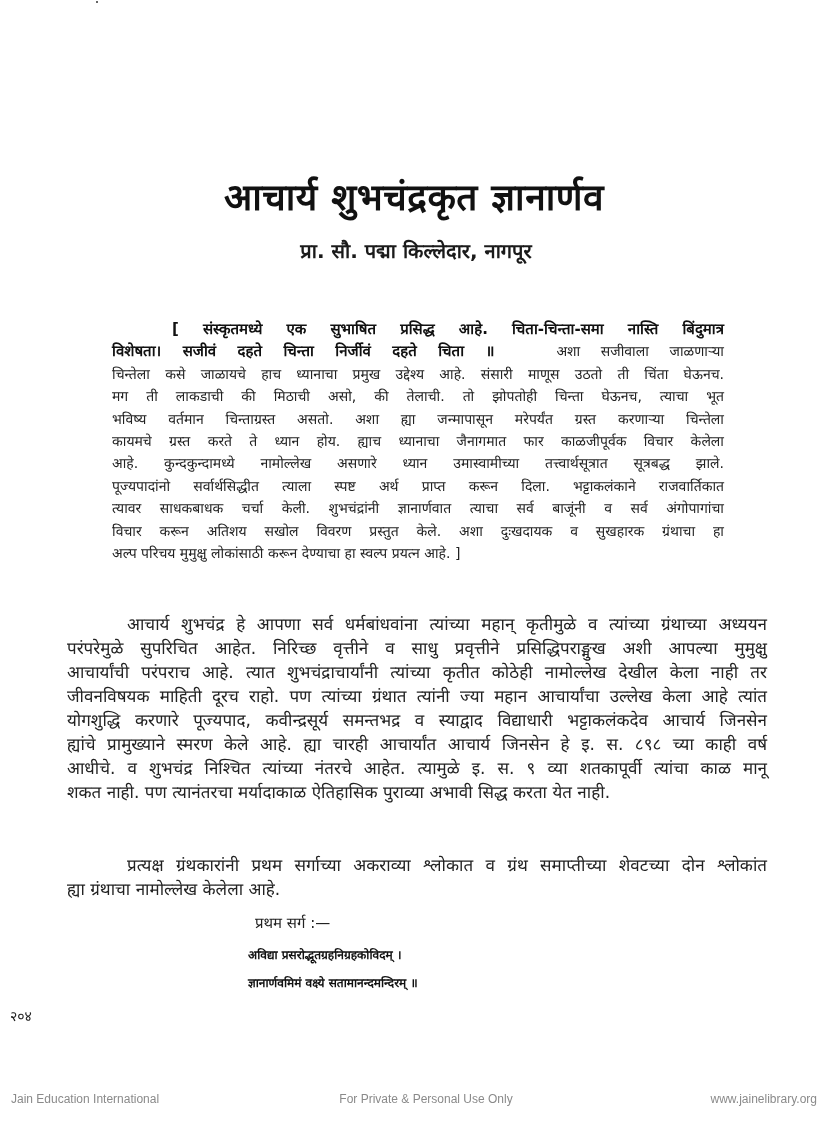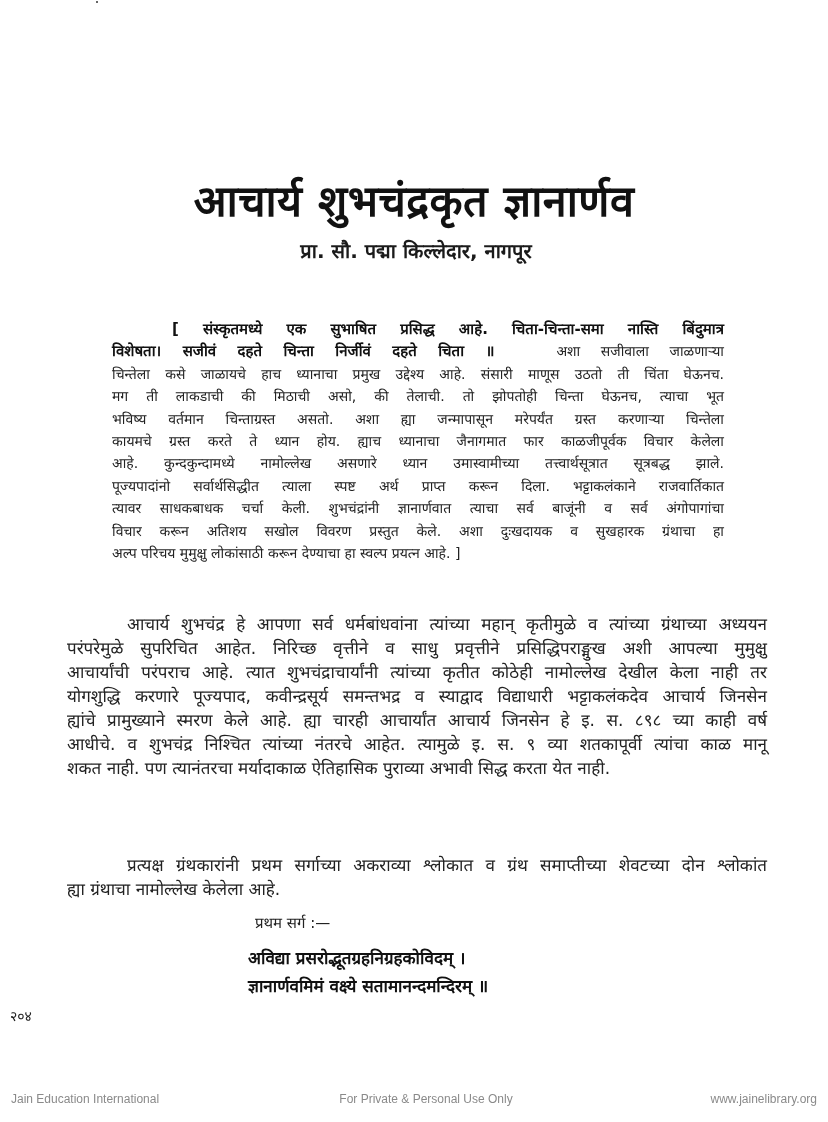--- a/index.html
+++ b/index.html
@@ -3,21 +3,21 @@
 <meta charset="utf-8">
 <style>
   html, body { margin:0; padding:0; }
   body {
     width:828px; height:1122px; background:#ffffff; position:relative; overflow:hidden;
     font-family:"DejaVu Sans", sans-serif; color:#1a1a1a;
   }
   .speck { position:absolute; left:96px; top:1px; width:2px; height:2px; background:#333; border-radius:50%; }
   .title {
     position:absolute; left:0; width:828px; top:170px; text-align:center;
-    font-size:43px; font-weight:bold; letter-spacing:0.5px; color:#111;
+    font-size:37px; font-weight:bold; letter-spacing:0.5px; color:#111;
   }
   .author {
     position:absolute; left:0; width:808px; top:237px; text-align:center;
     font-size:20px; font-weight:bold; color:#1a1a1a; padding-left:24px; box-sizing:border-box;
   }
   .abstract {
     position:absolute; left:112px; width:612px; top:318px;
     font-size:14px; line-height:22.4px; text-align:justify; color:#222;
   }
   .abstract .line { display:block; white-space:nowrap; text-align-last:justify; text-align:justify; height:22.4px; }
@@ -27,21 +27,21 @@
   .para {
     position:absolute; left:67px; width:700px;
     font-size:17px; line-height:24px; color:#222;
   }
   .para .line { display:block; white-space:nowrap; text-align:justify; text-align-last:justify; height:24px; }
   .para .first { padding-left:60px; }
   .para .last { text-align-last:left; }
   .p1 { top:612px; }
   .p2 { top:853px; }
   .verse-label { position:absolute; left:255px; top:912px; font-size:15px; color:#222; }
-  .verse { position:absolute; left:248px; font-size:17px; font-weight:bold; color:#111; white-space:nowrap; }
+  .verse { position:absolute; left:248px; font-size:12px; font-weight:bold; color:#111; white-space:nowrap; }
   .v1 { top:946px; }
   .v2 { top:974px; }
   .pagenum { position:absolute; left:0; width:828px; text-align:left; top:1006px; font-size:14px; color:#222; padding-left:10px; box-sizing:border-box; }
   .footer {
     position:absolute; left:0; right:0; top:1092px; height:18px;
     font-family:"Liberation Sans", sans-serif; font-size:12px; color:#8a8a8a;
   }
   .footer span { position:absolute; top:0; }
   .f-left { left:11px; }
   .f-center { left:12px; width:828px; text-align:center; }
@@ -66,20 +66,21 @@
   <span class="line">पूज्यपादांनो सर्वार्थसिद्धीत त्याला स्पष्ट अर्थ प्राप्त करून दिला. भट्टाकलंकाने राजवार्तिकात</span>
   <span class="line">त्यावर साधकबाधक चर्चा केली. शुभचंद्रांनी ज्ञानार्णवात त्याचा सर्व बाजूंनी व सर्व अंगोपागांचा</span>
   <span class="line">विचार करून अतिशय सखोल विवरण प्रस्तुत केले. अशा दुःखदायक व सुखहारक ग्रंथाचा हा</span>
   <span class="line last">अल्प परिचय मुमुक्षु लोकांसाठी करून देण्याचा हा स्वल्प प्रयत्न आहे. ]</span>
 </div>
 
 <div class="para p1">
   <span class="line first">आचार्य शुभचंद्र हे आपणा सर्व धर्मबांधवांना त्यांच्या महान् कृतीमुळे व त्यांच्या ग्रंथाच्या अध्ययन</span>
   <span class="line">परंपरेमुळे सुपरिचित आहेत. निरिच्छ वृत्तीने व साधु प्रवृत्तीने प्रसिद्धिपराङ्मुख अशी आपल्या मुमुक्षु</span>
   <span class="line">आचार्यांची परंपराच आहे. त्यात शुभचंद्राचार्यांनी त्यांच्या कृतीत कोठेही नामोल्लेख देखील केला नाही तर</span>
+  <span class="line">जीवनविषयक माहिती दूरच राहो. पण त्यांच्या ग्रंथात त्यांनी ज्या महान आचार्यांचा उल्लेख केला आहे त्यांत</span>
   <span class="line">योगशुद्धि करणारे पूज्यपाद, कवीन्द्रसूर्य समन्तभद्र व स्याद्वाद विद्याधारी भट्टाकलंकदेव आचार्य जिनसेन</span>
   <span class="line">ह्यांचे प्रामुख्याने स्मरण केले आहे. ह्या चारही आचार्यांत आचार्य जिनसेन हे इ. स. ८९८ च्या काही वर्ष</span>
   <span class="line">आधीचे. व शुभचंद्र निश्चित त्यांच्या नंतरचे आहेत. त्यामुळे इ. स. ९ व्या शतकापूर्वी त्यांचा काळ मानू</span>
   <span class="line last">शकत नाही. पण त्यानंतरचा मर्यादाकाळ ऐतिहासिक पुराव्या अभावी सिद्ध करता येत नाही.</span>
 </div>
 
 <div class="para p2">
   <span class="line first">प्रत्यक्ष ग्रंथकारांनी प्रथम सर्गाच्या अकराव्या श्लोकात व ग्रंथ समाप्तीच्या शेवटच्या दोन श्लोकांत</span>
   <span class="line last">ह्या ग्रंथाचा नामोल्लेख केलेला आहे.</span>
 </div>

